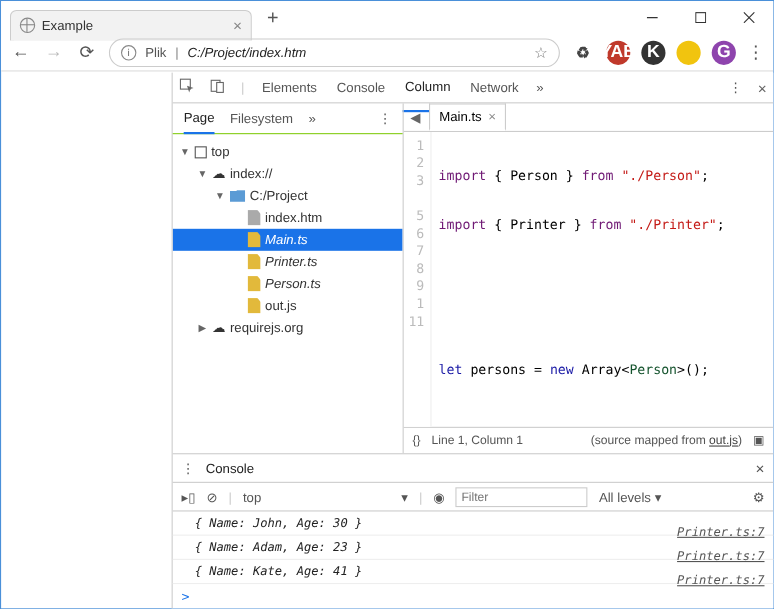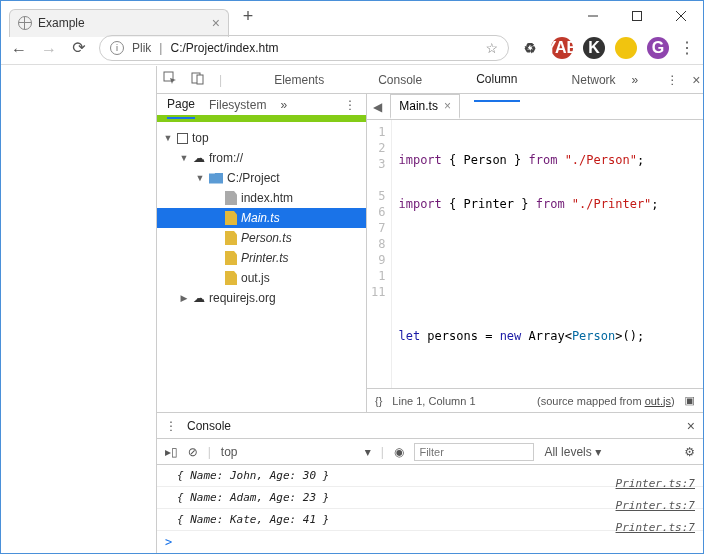--- a/index.html
+++ b/index.html
@@ -14,41 +14,41 @@
 .titlebar .plus { width: 26px; height: 26px; display: flex; align-items: center; justify-content: center; font-size: 18px; color: #555; margin-left: 6px; }
 .titlebar .spacer { flex: 1; }
 .winbtn { width: 44px; height: 28px; display: flex; align-items: center; justify-content: center; color: #333; }
 .winbtn svg { width: 10px; height: 10px; }
 .toolbar { height: 34px; display: flex; align-items: center; gap: 10px; padding: 0 8px; border-bottom: 1px solid #ddd; background: #fff; }
 .toolbar .navbtn { color: #555; width: 20px; text-align: center; font-size: 16px; }
 .toolbar .navbtn.disabled { color: #bbb; }
 .omnibox { flex: 1; display: flex; align-items: center; border: 1px solid #ccc; border-radius: 14px; height: 26px; padding: 0 10px; gap: 8px; }
 .omnibox .info { width: 14px; height: 14px; border: 1px solid #888; border-radius: 50%; display: flex; align-items: center; justify-content: center; font-size: 9px; color: #666; }
 .omnibox .origin { color: #555; }
-.omnibox .path { color: #222; }
+.omnibox .path { color: #222; font-style: italic; }
 .omnibox .star { color: #777; font-size: 14px; }
 .ext { width: 22px; height: 22px; border-radius: 50%; display: flex; align-items: center; justify-content: center; font-size: 16px; font-weight: bold; color: #fff; }
 .ext.recycle { background: none; color: #444; font-size: 14px; }
 .ext.red { background: #c0392b; }
 .ext.dark { background: #333; }
 .ext.yellow { background: #f1c40f; }
 .ext.purple { background: #8e44ad; }
 .toolbar .vdots { color: #555; font-size: 16px; width: 16px; text-align: center; }
 
 .devtools { position: absolute; top: 66px; left: 156px; right: 1px; bottom: 1px; border-left: 1px solid #ccc; display: flex; flex-direction: column; background: #fff; }
 .dt-tabs { height: 28px; display: flex; align-items: center; border-bottom: 1px solid #ccc; padding: 0 6px; gap: 14px; font-size: 12px; color: #555; }
 .dt-tabs .icon { color: #666; }
-.dt-tabs .tabitem { padding: 0 2px; height: 44px; display: flex; align-items: center; margin-left: 36px; }
+.dt-tabs .tabitem { padding: 0 2px; height: 44px; display: flex; align-items: center; }
 .dt-tabs .tabitem.active { color: #222; border-bottom: 2px solid #1a73e8; }
 .dt-tabs .spacer { flex: 1; }
 .dt-tabs .close { font-size: 14px; color: #666; }
 
 .dt-body { flex: 1; display: flex; min-height: 0; }
 .navcol { width: 210px; border-right: 1px solid #ccc; display: flex; flex-direction: column; }
-.nav-subtabs { height: 28px; display: flex; align-items: center; gap: 14px; padding: 0 10px; border-bottom: 7px solid #84cc16; color: #555; }
+.nav-subtabs { height: 28px; display: flex; align-items: center; gap: 14px; padding: 0 10px; border-bottom: 1px solid #84cc16; color: #555; }
 .nav-subtabs .sitem.active { color: #222; border-bottom: 2px solid #1a73e8; height: 28px; display: flex; align-items: center; }
 .tree { padding: 6px 0; font-size: 12px; color: #333; flex: 1; overflow: auto; }
 .tree .row { display: flex; align-items: center; height: 20px; padding-right: 6px; gap: 4px; }
 .tree .row.sel { background: #1a73e8; color: #fff; }
 .tree .row .arrow { width: 10px; text-align: center; color: #666; font-size: 9px; }
 .tree .row.sel .arrow { color: #fff; }
 .tree .ind1 { padding-left: 6px; }
 .tree .ind2 { padding-left: 22px; }
 .tree .ind3 { padding-left: 38px; }
 .tree .ind4 { padding-left: 54px; }
@@ -66,21 +66,21 @@
 .src-tabs .ftab { display: flex; align-items: center; gap: 6px; padding: 0 8px; height: 25px; border-bottom: 2px solid transparent; }
 .src-tabs .ftab.active { border-top: 1px solid #ccc; border-left: 1px solid #ccc; border-right: 1px solid #ccc; background: #fff; }
 .src-tabs .ftab .x { color: #888; font-size: 12px; }
 .editor { flex: 1; display: flex; font-family: Consolas, monospace; font-size: 12px; overflow: auto; }
 .gutter { background: #fff; color: #bbb; text-align: right; padding: 4px 6px 4px 4px; border-right: 1px solid #eee; }
 .gutter div { height: 16px; line-height: 16px; }
 .code { padding: 4px 6px; white-space: pre; }
 .code div { height: 16px; line-height: 16px; }
 .kw { color: #701a75; }
 .kw2 { color: #1a1aa6; }
-.cls { color: #0369a1; }
+.cls { color: #14532d; }
 .str { color: #c41a16; }
 .srcfoot { height: 24px; border-top: 1px solid #ccc; display: flex; align-items: center; padding: 0 8px; font-size: 11px; color: #555; gap: 10px; }
 .srcfoot .spacer { flex: 1; }
 .srcfoot .mapped a { color: #444; text-decoration: underline; }
 
 .drawer-console { border-top: 1px solid #ccc; display: flex; flex-direction: column; }
 .dc-head { height: 26px; display: flex; align-items: center; padding: 0 8px; gap: 10px; color: #555; border-bottom: 1px solid #ccc; }
 .dc-head .title { color: #222; }
 .dc-head .spacer { flex: 1; }
 .dc-head .close { font-size: 14px; }
@@ -176,46 +176,46 @@
       </div>
       <div class="tree">
         <div class="row ind1">
             <span class="arrow">▼</span>
             <span class="frameico"></span>
             <span class="label">top</span>
           </div>
         <div class="row ind2">
             <span class="arrow">▼</span>
             <span class="cloudico"></span>
-            <span class="label">from://</span>
+            <span class="label">index://</span>
           </div>
         <div class="row ind3">
             <span class="arrow">▼</span>
             <span class="foldico"></span>
             <span class="label">C:/Project</span>
           </div>
         <div class="row ind4">
             <span class="arrow"></span>
             <span class="fileico"></span>
             <span class="label">index.htm</span>
           </div>
         <div class="row ind4 sel">
             <span class="arrow"></span>
             <span class="fileico y"></span>
             <span class="label italic">Main.ts</span>
           </div>
         <div class="row ind4">
             <span class="arrow"></span>
             <span class="fileico y"></span>
+            <span class="label italic">Printer.ts</span>
+          </div>
+        <div class="row ind4">
+            <span class="arrow"></span>
+            <span class="fileico y"></span>
             <span class="label italic">Person.ts</span>
-          </div>
-        <div class="row ind4">
-            <span class="arrow"></span>
-            <span class="fileico y"></span>
-            <span class="label italic">Printer.ts</span>
           </div>
         <div class="row ind4">
             <span class="arrow"></span>
             <span class="fileico y"></span>
             <span class="label">out.js</span>
           </div>
         <div class="row ind2">
             <span class="arrow">▶</span>
             <span class="cloudico"></span>
             <span class="label">requirejs.org</span>

